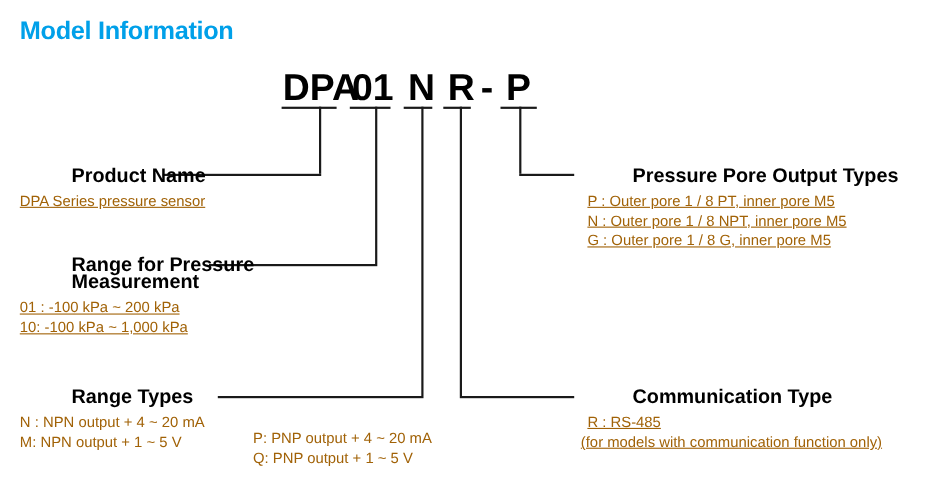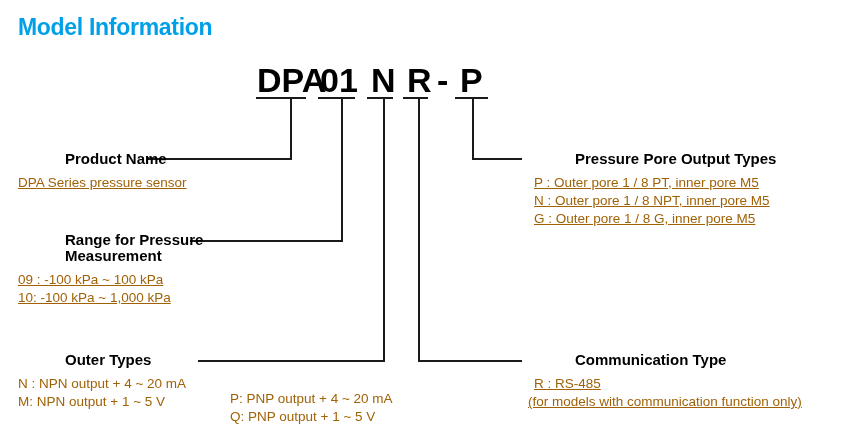--- a/index.html
+++ b/index.html
@@ -59,21 +59,21 @@
     width: 0;
     border-left: 2px solid #1a1a1a;
   }
 
   
   .callout {
     position: absolute;
     white-space: nowrap;
   }
   .callout .hd {
-    font-size: 15px;
+    font-size: 18px;
     font-weight: bold;
     line-height: 16px;
     color: #000;
     padding-left: 47px;
   }
   .callout .bd {
     font-size: 13.5px;
     line-height: 18px;
     color: #a16207;
     margin-top: 7px;
@@ -128,27 +128,27 @@
     <div class="hd">Product Name</div>
     <div class="bd">
       <div>DPA Series pressure sensor</div>
     </div>
   </div>
 
   <div class="callout" style="left:18px; top:232px;">
     <div class="hd">Range for Pressure</div>
     <div class="hd">Measurement</div>
     <div class="bd">
-      <div>09 : -100 kPa ~ 100 kPa</div>
+      <div>01 : -100 kPa ~ 200 kPa</div>
       <div>10: -100 kPa ~ 1,000 kPa</div>
     </div>
   </div>
 
   <div class="callout" style="left:18px; top:352px;">
-    <div class="hd">Outer Types</div>
+    <div class="hd">Range Types</div>
     <div class="bd two-col" style="height:38px; width:460px;">
       <div class="col-a">
         <div>N : NPN output + 4 ~ 20 mA</div>
         <div>M: NPN output + 1 ~ 5 V</div>
       </div>
       <div class="col-b">
         <div>P: PNP output + 4 ~ 20 mA</div>
         <div>Q: PNP output + 1 ~ 5 V</div>
       </div>
     </div>

